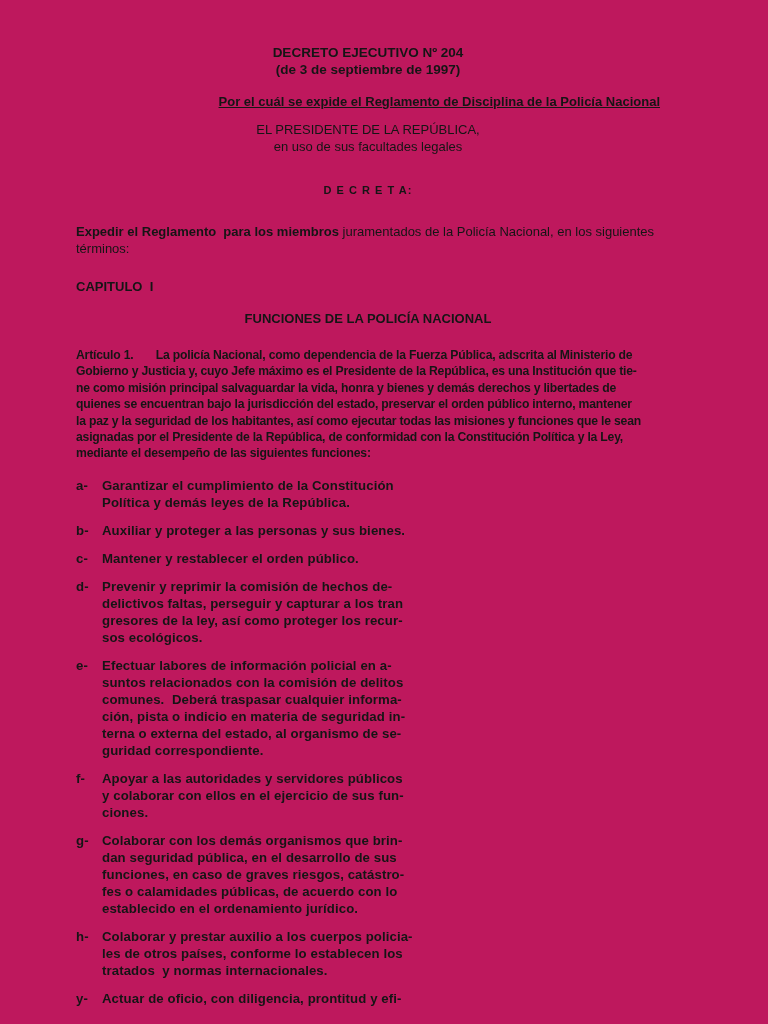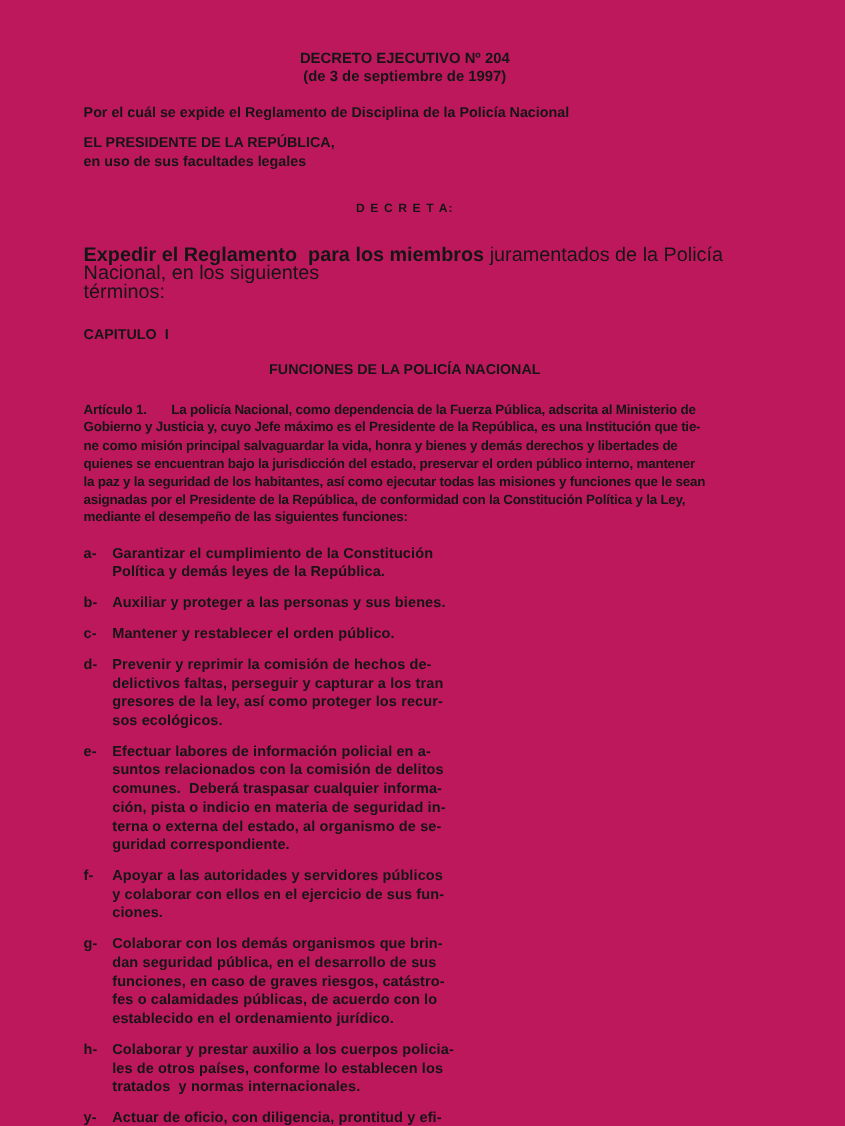--- a/index.html
+++ b/index.html
@@ -19,40 +19,42 @@
   .bold { font-weight: 700; }
 
   .decree-title {
     text-align: center;
     font-size: 13.5px;
     line-height: 17px;
     font-weight: 700;
   }
   .decree-purpose {
     margin-top: 16px;
-    text-align: left;
+    text-align: right;
     font-size: 13px;
     font-weight: 700;
+    text-decoration: underline;
   }
   .authority {
     margin-top: 12px;
+    text-align: center;
     font-size: 13px;
     line-height: 17px;
-    font-weight: 700;
+    font-weight: 400;
   }
   .decreta {
     margin-top: 29px;
     text-align: center;
     font-size: 11px;
     font-weight: 700;
     letter-spacing: 1px;
   }
   .intro {
     margin-top: 27px;
-    font-size: 18px;
+    font-size: 13px;
     line-height: 17px;
     font-weight: 400;
   }
   .chapter {
     margin-top: 22px;
     text-align: left;
     font-size: 13px;
     font-weight: 700;
   }
   .chapter-sub {

